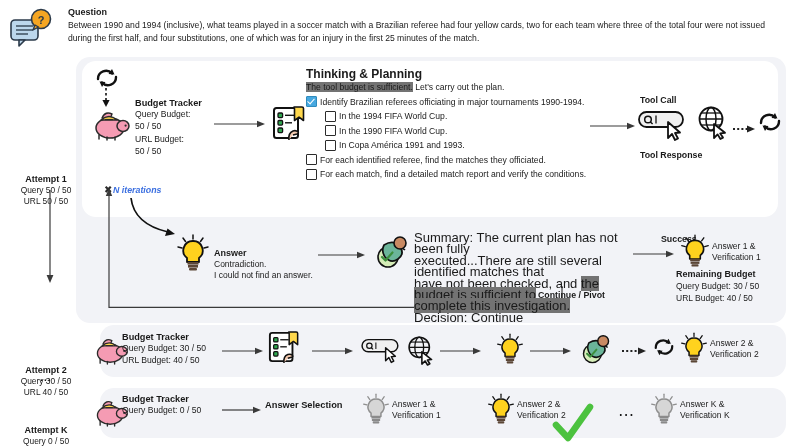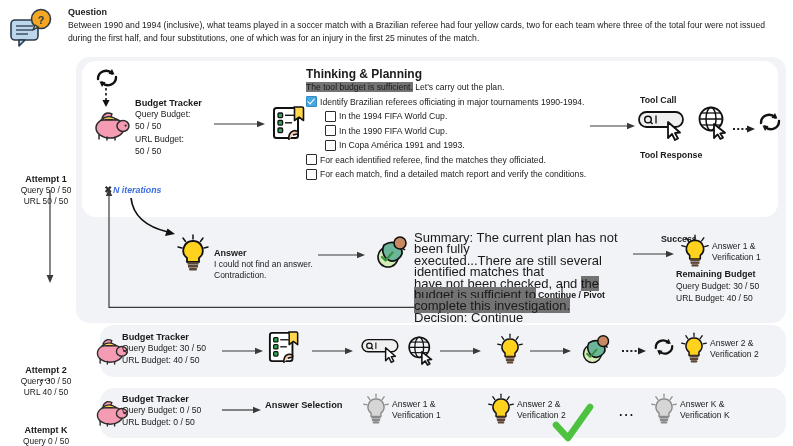--- a/index.html
+++ b/index.html
@@ -309,22 +309,22 @@
     </g>
     <path d="M17 7 a9.5 9.5 0 0 1 6 17 l0 4 h-12 l0 -4 a9.5 9.5 0 0 1 6 -17 z" fill="#ffd21e" stroke="#111" stroke-width="1.8" stroke-linejoin="round"></path>
     <rect x="11.5" y="28" width="11" height="2.6" fill="#5b4636"></rect>
     <rect x="12" y="31" width="10" height="2.6" fill="#5b4636"></rect>
     <rect x="13" y="34" width="8" height="2.6" rx="1" fill="#5b4636"></rect>
   </svg>
 </div>
 
 <div class="abs" id="answer-block">
   <div id="answer-title">Answer</div>
+  <div id="answer-l1">Contradiction.</div>
   <div id="answer-l2">I could not find an answer.</div>
-  <div id="answer-l1">Contradiction.</div>
 </div>
 
 <div class="abs" style="left:318px;top:250px;">
   <svg width="48" height="10" viewBox="0 0 48 10">
     <line x1="0" y1="5" x2="40" y2="5" stroke="#3a3a3a" stroke-width="1.2"></line>
     <path d="M47 5 L39 1.8 L39 8.2 Z" fill="#3a3a3a"></path>
   </svg>
 </div>
 
 <div class="abs" style="left:372px;top:235px;">
@@ -540,21 +540,20 @@
     <path d="M25 29 L25 32" stroke="#2b2b2b" stroke-width="1.5" stroke-linecap="round"></path>
     <path d="M12 10 Q15 3 22 6 L20 11 Z" fill="#f59bb3" stroke="#2b2b2b" stroke-width="1.4" stroke-linejoin="round"></path>
     <path d="M11 12 Q19 5 27 12 Z" fill="#ffd84d" stroke="#2b2b2b" stroke-width="1.4" stroke-linejoin="round"></path>
     <line x1="15" y1="11.5" x2="23" y2="11.5" stroke="#2b2b2b" stroke-width="1.2"></line>
   </svg>
 </div>
 
 <div class="abs" style="left:122px;top:394px;width:120px;">
   <div class="budget-title">Budget Tracker</div>
   <div class="budget-line">Query Budget: 0 / 50</div>
-  <div class="budget-line">URL Budget: 0 / 50</div>
 </div>
 
 <div class="abs" style="left:222px;top:405px;">
   <svg width="40" height="10" viewBox="0 0 40 10">
     <line x1="0" y1="5" x2="32" y2="5" stroke="#3a3a3a" stroke-width="1.2"></line>
     <path d="M39 5 L31 1.8 L31 8.2 Z" fill="#3a3a3a"></path>
   </svg>
 </div>
 
 <div class="abs" id="answer-selection-label">Answer Selection</div>

